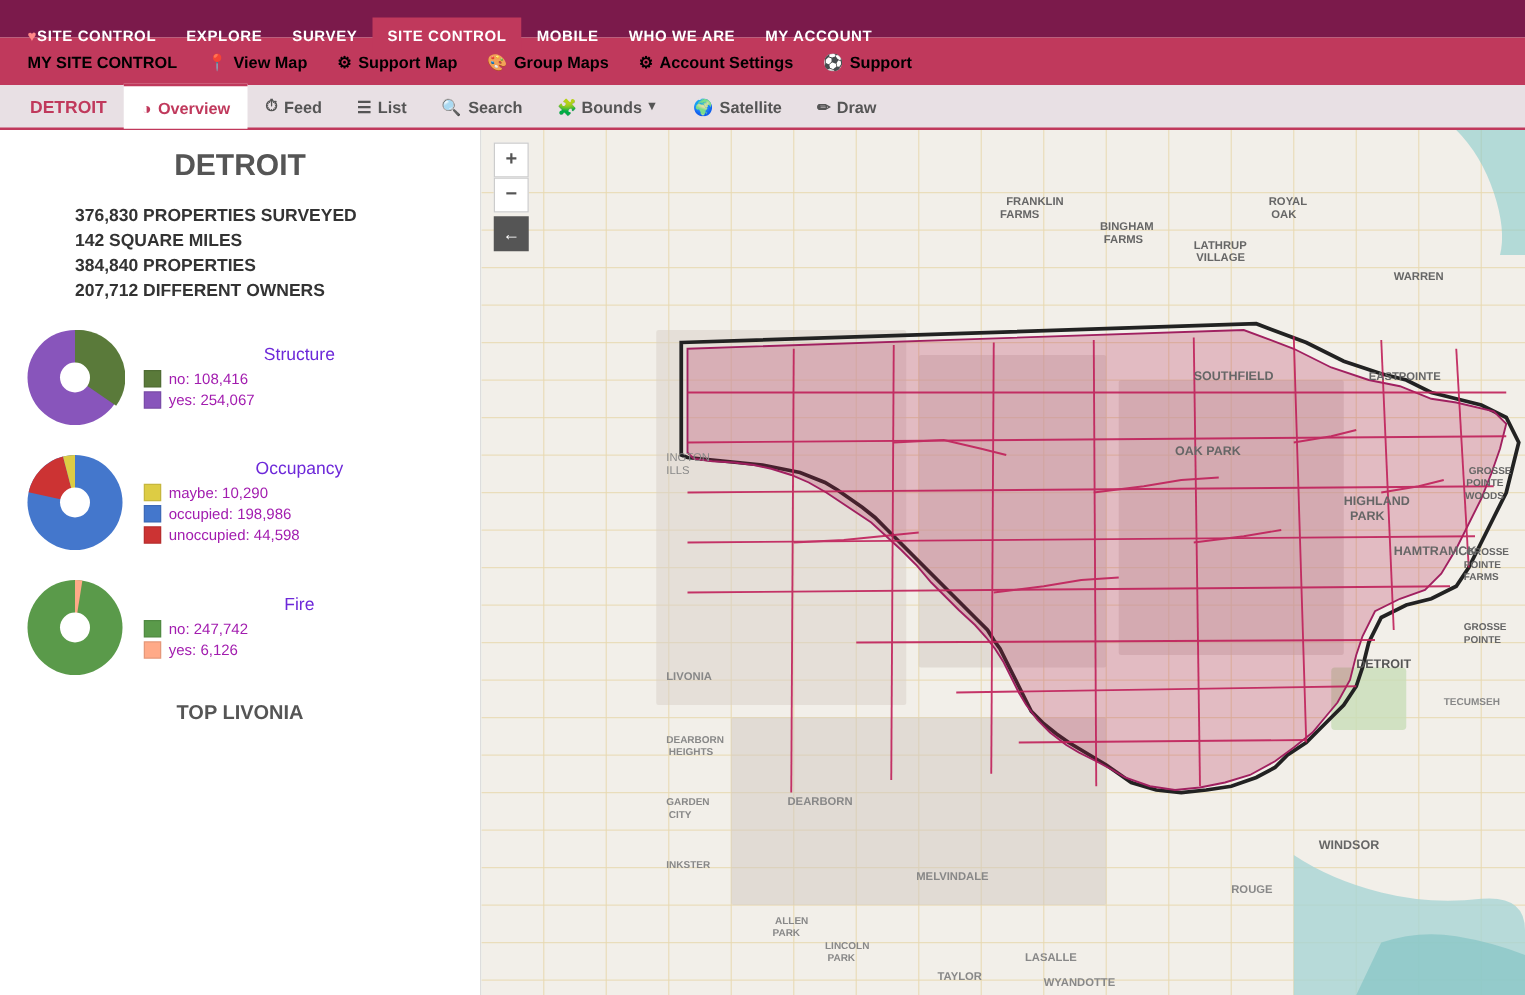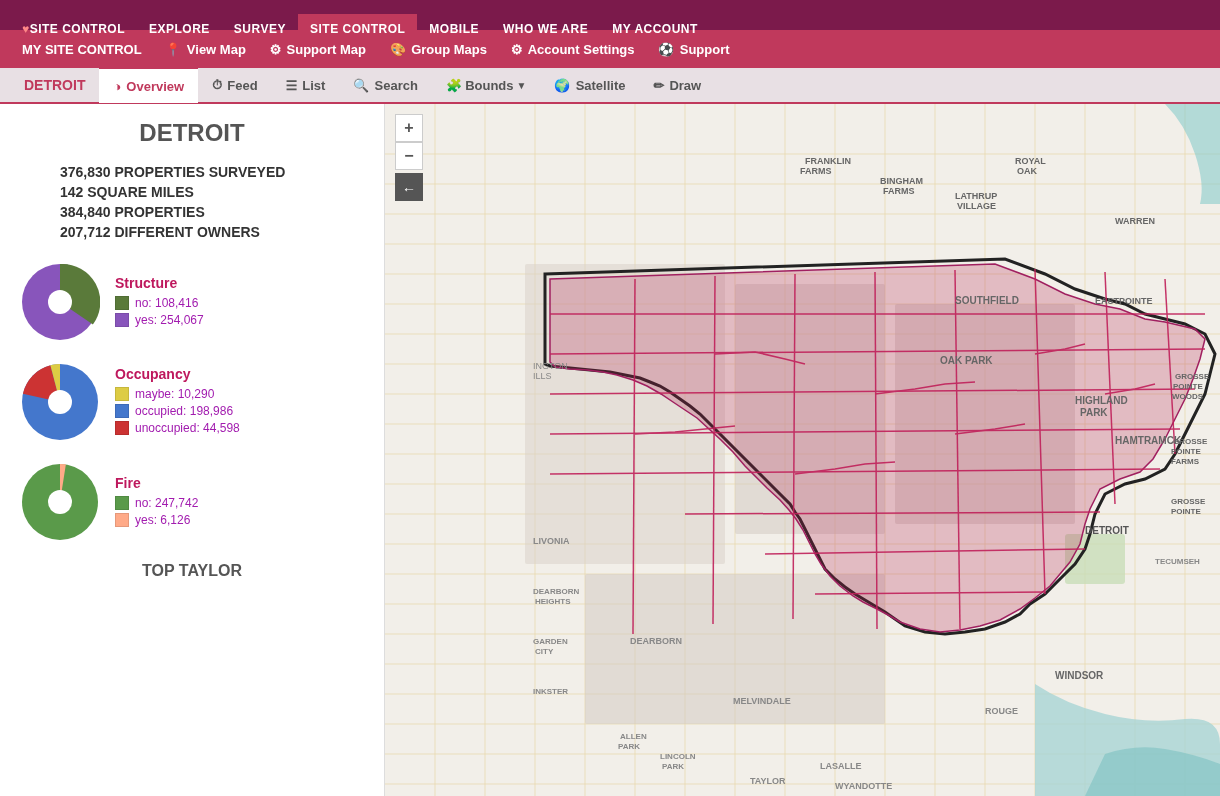--- a/index.html
+++ b/index.html
@@ -32,21 +32,21 @@
 
     
     .second-nav {
       background: #c0395c;
       display: flex;
       align-items: center;
       height: 38px;
       padding: 0 10px;
     }
     .second-nav a {
-      color: #ffffff;
+      color: #000000;
       text-decoration: none;
       font-size: 13px;
       font-weight: bold;
       padding: 6px 12px;
       height: 38px;
       display: flex;
       align-items: center;
       gap: 5px;
     }
 
@@ -120,23 +120,24 @@
     }
     .chart-row {
       display: flex;
       align-items: center;
       gap: 15px;
       margin-bottom: 20px;
     }
     .chart-label-group { flex: 1; }
     .chart-label-group h3 {
       font-size: 14px;
-      font-weight: bold;
-      color: #be185d;
+      font-weight: normal;
+      color: #6d28d9;
       margin-bottom: 5px;
+      text-align: center;
     }
     .legend-item {
       display: flex;
       align-items: center;
       gap: 6px;
       font-size: 12px;
       color: #a21caf;
       margin-bottom: 3px;
     }
     .legend-swatch {
@@ -384,21 +385,21 @@
           <div class="legend-swatch" style="background:#5a9a4a;"></div>
           <span>no: 247,742</span>
         </div>
         <div class="legend-item">
           <div class="legend-swatch" style="background:#ffaa88;"></div>
           <span>yes: 6,126</span>
         </div>
       </div>
     </div>
 
-    <div class="top-owners-title">TOP TAYLOR</div>
+    <div class="top-owners-title">TOP LIVONIA</div>
   </div>
 
   <div class="map-area">
     
     <div class="map-controls">
       <button class="map-btn">+</button>
       <button class="map-btn">−</button>
       <button class="map-back-btn">←</button>
     </div>
 

